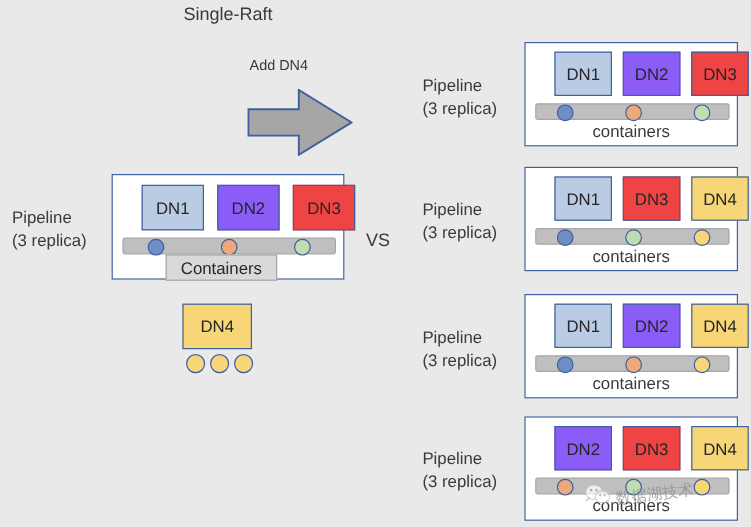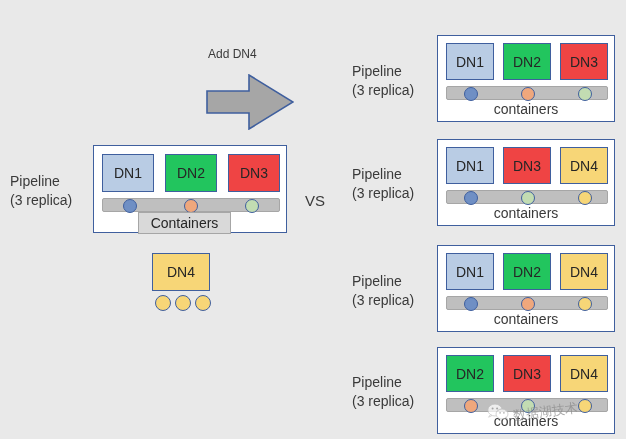--- a/index.html
+++ b/index.html
@@ -46,33 +46,34 @@
     border: 1px solid #3f5f9e;
     box-sizing: border-box;
   }
 
   
   .dn-row {
     position: absolute;
     display: flex;
     justify-content: space-between;
     align-items: flex-start;
+    margin-left: 16px;
   }
   .dn-box {
     box-sizing: border-box;
     border: 1px solid #3f5f9e;
     font-size: 14px;
     color: #262626;
     display: flex;
     align-items: center;
     justify-content: center;
     white-space: nowrap;
   }
   .dn-blue   { background: #b9cce4; }
-  .dn-orange { background: #22c55e; }
+  .dn-orange { background: #8b5cf6; }
   .dn-green  { background: #ef4444; }
   .dn-yellow { background: #f7d677; }
 
   
   .bar {
     position: absolute;
     background: #bfbfbf;
     border: 1px solid #a6a6a6;
     box-sizing: border-box;
     border-radius: 2px;
@@ -156,20 +157,21 @@
     transform: rotate(-7deg);
     letter-spacing: 0px;
   }
   .wm-logo { display: block; }
 </style>
 </head>
 <body>
 
 <div id="canvas">
 
+  <div class="section-title abs" style="left:92px; top:4px; width:196px;">Single-Raft</div>
 
   <div class="pipeline-label abs" style="left:10px; top:172px;">
     <span>Pipeline</span>
     <span class="line2">(3 replica)</span>
   </div>
 
   <div class="panel abs" style="left:93px; top:145px; width:194px; height:88px;">
 
     <div class="dn-row" style="left:8px; top:8px; width:178px;">
       <div class="dn-box dn-blue" style="width:52px; height:38px;">DN1</div>

